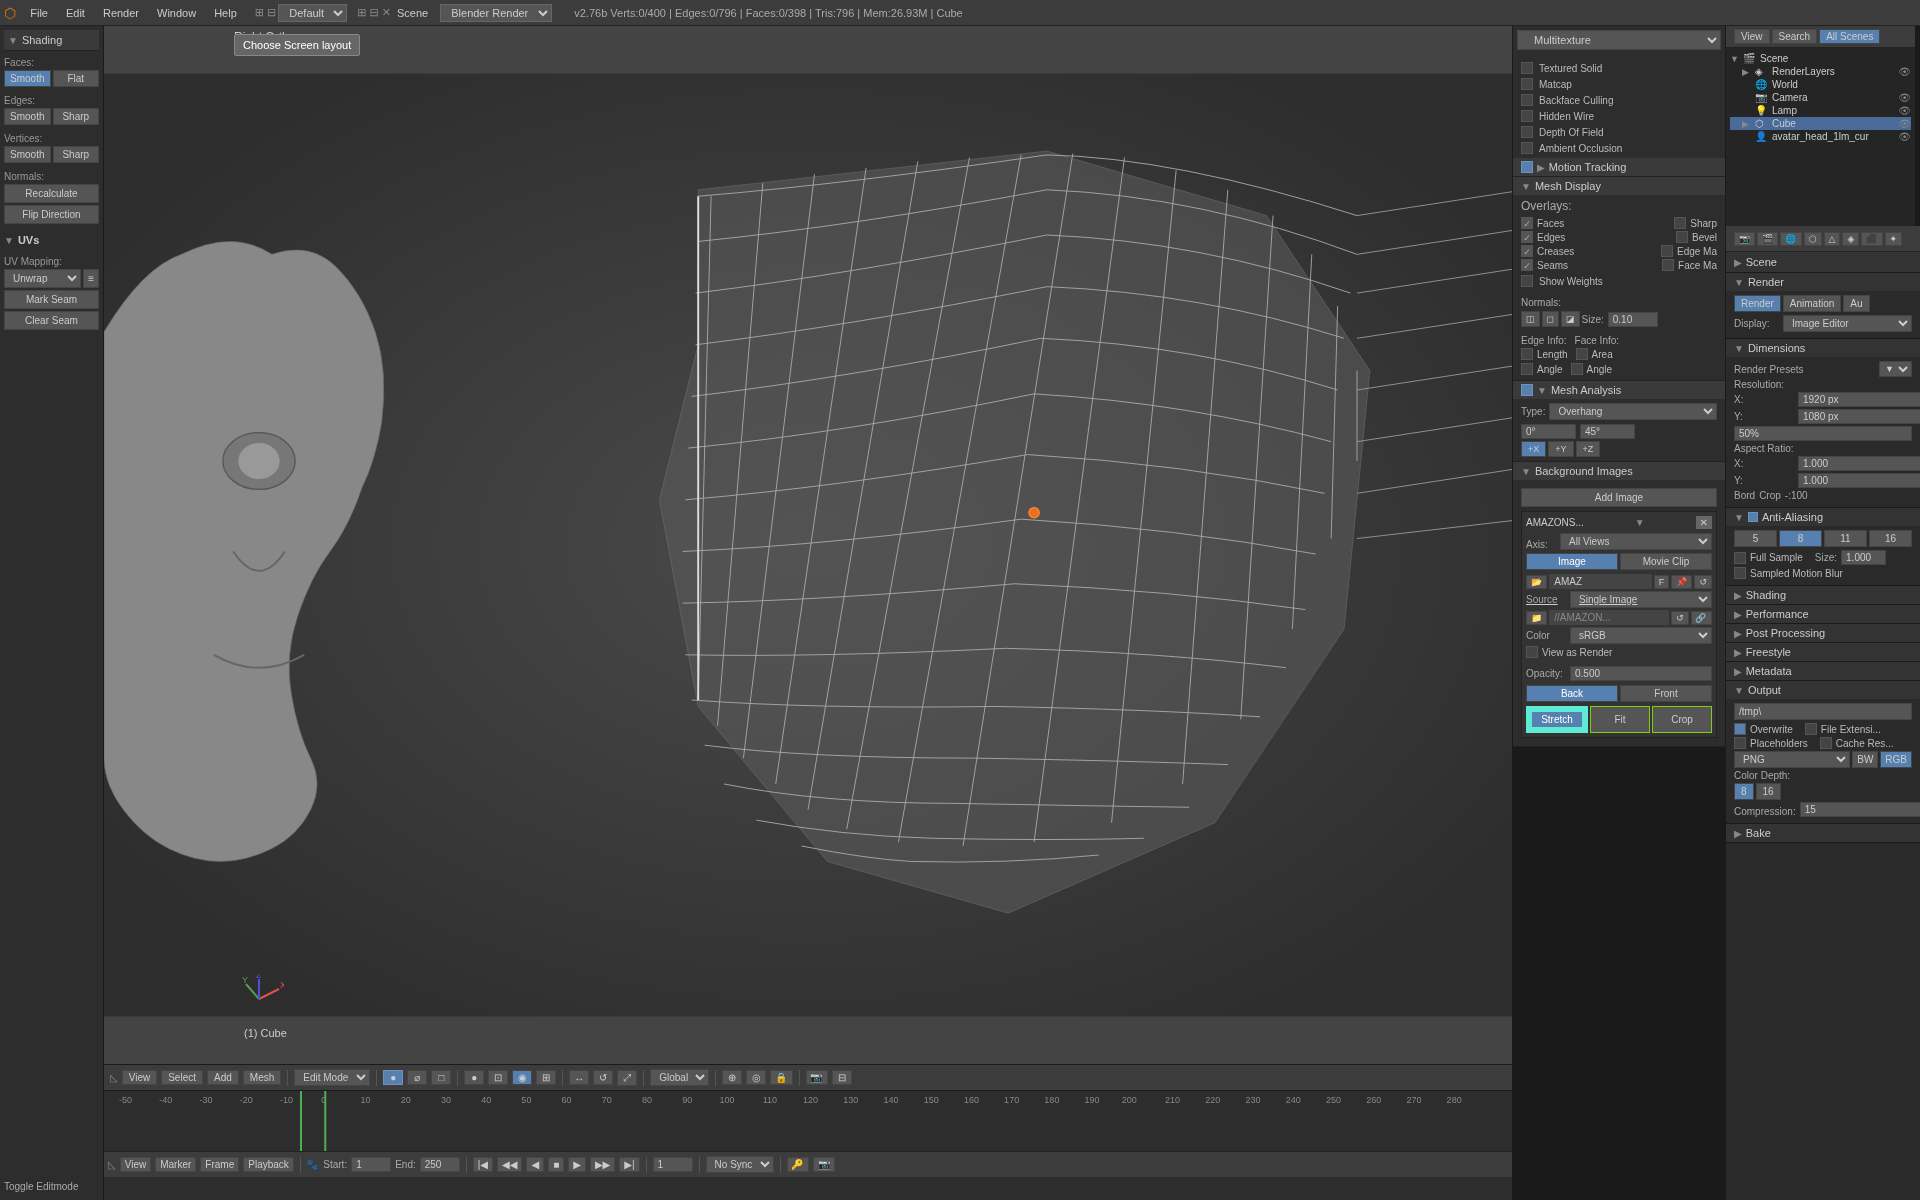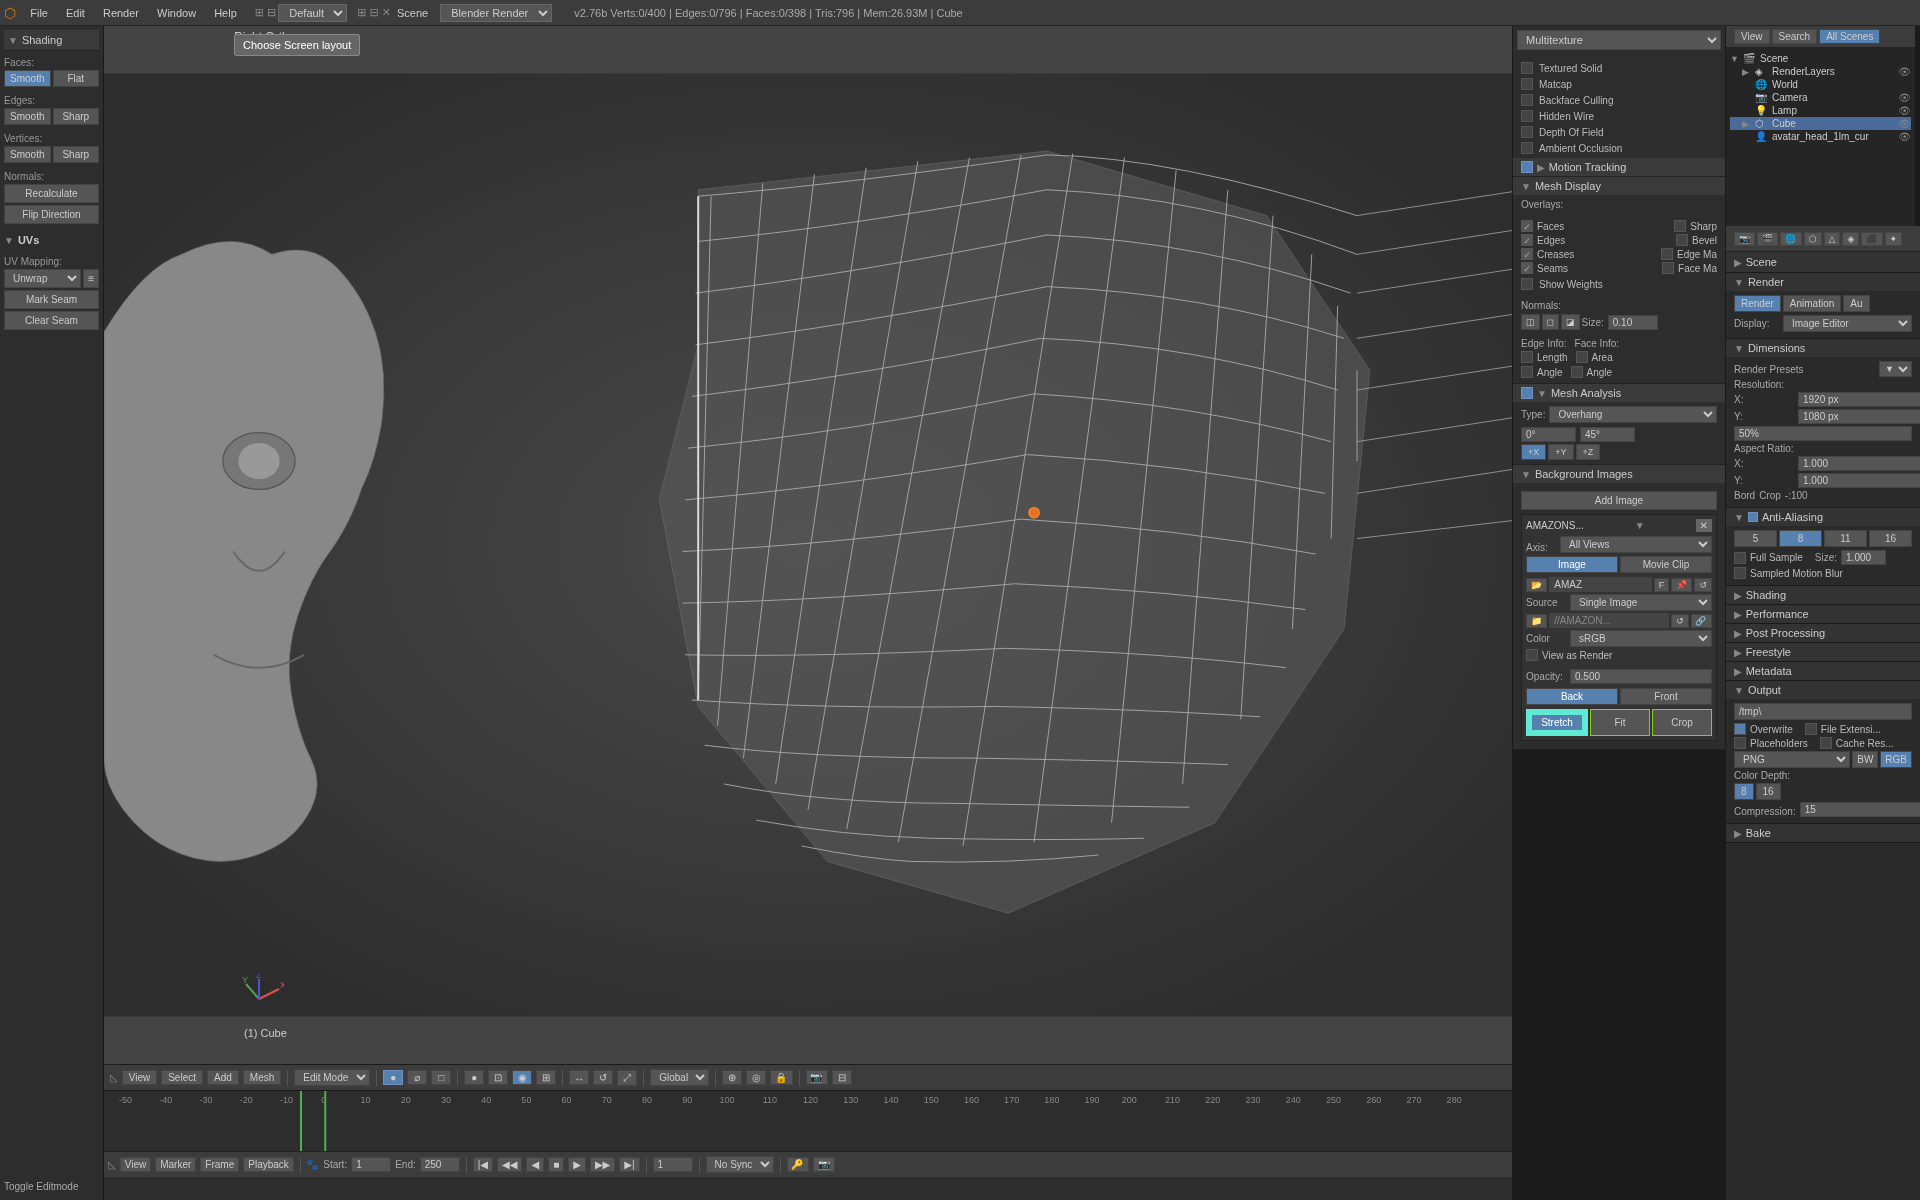--- a/index.html
+++ b/index.html
@@ -297,35 +297,35 @@
       color: #aaa;
       display: block;
       line-height: 12px;
       text-align: center;
     }
     .multitexture-select {
       background: #555;
       border: 1px solid #444;
       color: #ccc;
       font-size: 11px;
-      padding: 2px 4px;
+      padding: 2px 12px;
       width: 100%;
       margin-bottom: 4px;
     }
     .prop-item {
       display: flex;
       align-items: center;
       gap: 6px;
       padding: 2px 0;
     }
     .prop-item-label { color: #bbb; font-size: 10px; }
     .overlays-label {
       color: #aaa;
-      font-size: 10px;
-      margin-bottom: 10px;
+      font-size: 12px;
+      margin-bottom: 4px;
     }
     .overlay-row {
       display: flex;
       align-items: center;
       gap: 4px;
       margin-bottom: 2px;
     }
     .overlay-label { color: #bbb; font-size: 10px; flex: 1; }
     .overlay-right { color: #bbb; font-size: 10px; }
     .normals-section {
@@ -510,20 +510,21 @@
       color: #ccc;
       font-size: 10px;
       padding: 1px 4px;
       flex: 1;
     }
     .source-row {
       display: flex;
       align-items: center;
       gap: 4px;
       margin-bottom: 2px;
+      text-decoration: underline;
     }
     .source-label { color: #aaa; font-size: 10px; width: 40px; }
     .source-select {
       background: #555;
       border: 1px solid #444;
       color: #ccc;
       font-size: 10px;
       padding: 1px 4px;
       flex: 1;
     }

